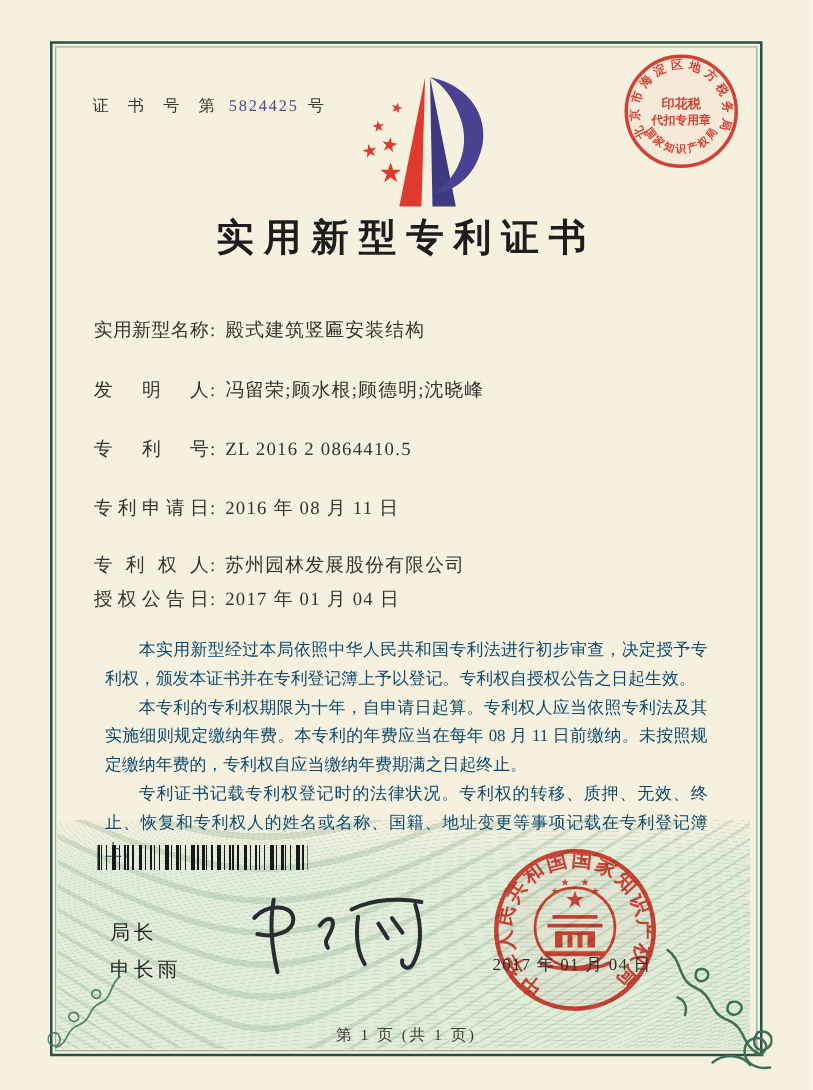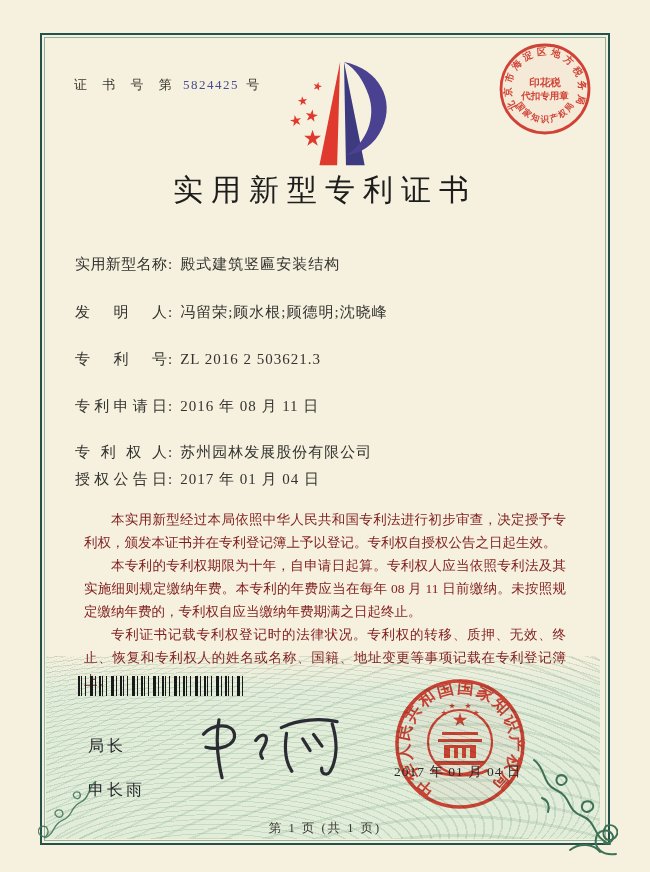--- a/index.html
+++ b/index.html
@@ -19,38 +19,38 @@
   }
 
   .cert-no{position:absolute;left:74px;top:76px;z-index:2;font-size:13px;color:#37372f;white-space:nowrap;}
   .cert-no .pfx{letter-spacing:6px;}
   .cert-no .num{color:#474b8f;letter-spacing:1.5px;margin-left:2px;}
   .cert-no .sfx{margin-left:4px;}
 
   .logo{position:absolute;left:280px;top:55px;width:130px;height:118px;z-index:2;}
 
   .title{position:absolute;left:0;top:170px;width:650px;text-align:center;z-index:2;
-    font-size:30px;font-weight:400;letter-spacing:8px;color:#1d1d1d;}
+    font-size:30px;font-weight:700;letter-spacing:8px;color:#1d1d1d;}
 
   .field{position:absolute;left:75px;z-index:2;font-size:15px;color:#33332f;white-space:nowrap;}
   .field .flabel{display:inline-block;width:92px;text-align:justify;text-align-last:justify;text-justify:inter-character;}
   .field .colon{margin:0 8px 0 1px;}
   .field .fvalue{letter-spacing:1px;}
 
   .paras{position:absolute;left:84px;top:508px;width:482px;z-index:2;font-size:13.5px;line-height:23px;
-    text-align:justify;color:#7f1d1d;}
+    text-align:justify;color:#0c4a6e;}
   .paras p{margin:0;text-indent:2em;}
 
   .barcode{position:absolute;left:78px;top:676px;width:168px;height:20px;z-index:2;
     background-image:
       repeating-linear-gradient(90deg,#191919 0 2px,rgba(0,0,0,0) 2px 3px,#191919 3px 4px,rgba(0,0,0,0) 4px 7px,#191919 7px 8px,rgba(0,0,0,0) 8px 12px,#191919 12px 15px,rgba(0,0,0,0) 15px 17px,#191919 17px 18px,rgba(0,0,0,0) 18px 21px);}
 
   .director{position:absolute;left:88px;top:736px;z-index:2;font-family:"Liberation Sans","DejaVu Sans",sans-serif;
     font-size:16px;color:#26262a;letter-spacing:3px;}
-  .director .name{margin-top:23px;}
+  .director .name{margin-top:9px;}
 
   .signature{position:absolute;left:190px;top:706px;width:160px;height:85px;z-index:3;}
 
   .main-seal{position:absolute;left:392px;top:676px;width:136px;height:136px;z-index:4;mix-blend-mode:multiply;}
   .seal-date{position:absolute;left:394px;top:763px;z-index:5;font-size:13.5px;letter-spacing:1px;color:#2b2b28;white-space:nowrap;}
 
   .tax-seal{position:absolute;left:495px;top:39px;width:100px;height:100px;z-index:4;mix-blend-mode:multiply;}
 
   .flourish{position:absolute;z-index:3;}
   .flourish.right{left:528px;top:758px;width:90px;height:100px;}
@@ -97,21 +97,21 @@
 
   <div class="title">实用新型专利证书</div>
 
   <div class="field" style="top:255px">
     <span class="flabel">实用新型名称</span><span class="colon">:</span><span class="fvalue">殿式建筑竖匾安装结构</span>
   </div>
   <div class="field" style="top:303px">
     <span class="flabel">发明人</span><span class="colon">:</span><span class="fvalue">冯留荣;顾水根;顾德明;沈晓峰</span>
   </div>
   <div class="field" style="top:350px">
-    <span class="flabel">专利号</span><span class="colon">:</span><span class="fvalue">ZL 2016 2 503621.3</span>
+    <span class="flabel">专利号</span><span class="colon">:</span><span class="fvalue">ZL 2016 2 0864410.5</span>
   </div>
   <div class="field" style="top:397px">
     <span class="flabel">专利申请日</span><span class="colon">:</span><span class="fvalue">2016 年 08 月 11 日</span>
   </div>
   <div class="field" style="top:443px">
     <span class="flabel">专利权人</span><span class="colon">:</span><span class="fvalue">苏州园林发展股份有限公司</span>
   </div>
   <div class="field" style="top:470px">
     <span class="flabel">授权公告日</span><span class="colon">:</span><span class="fvalue">2017 年 01 月 04 日</span>
   </div>

